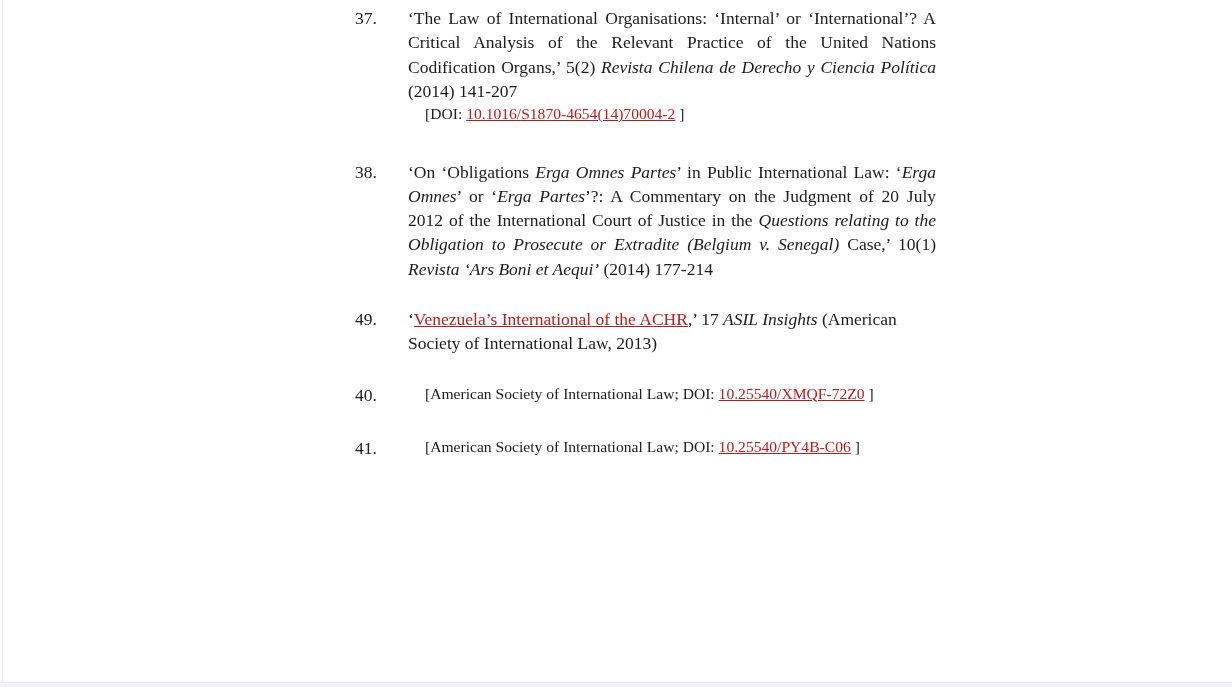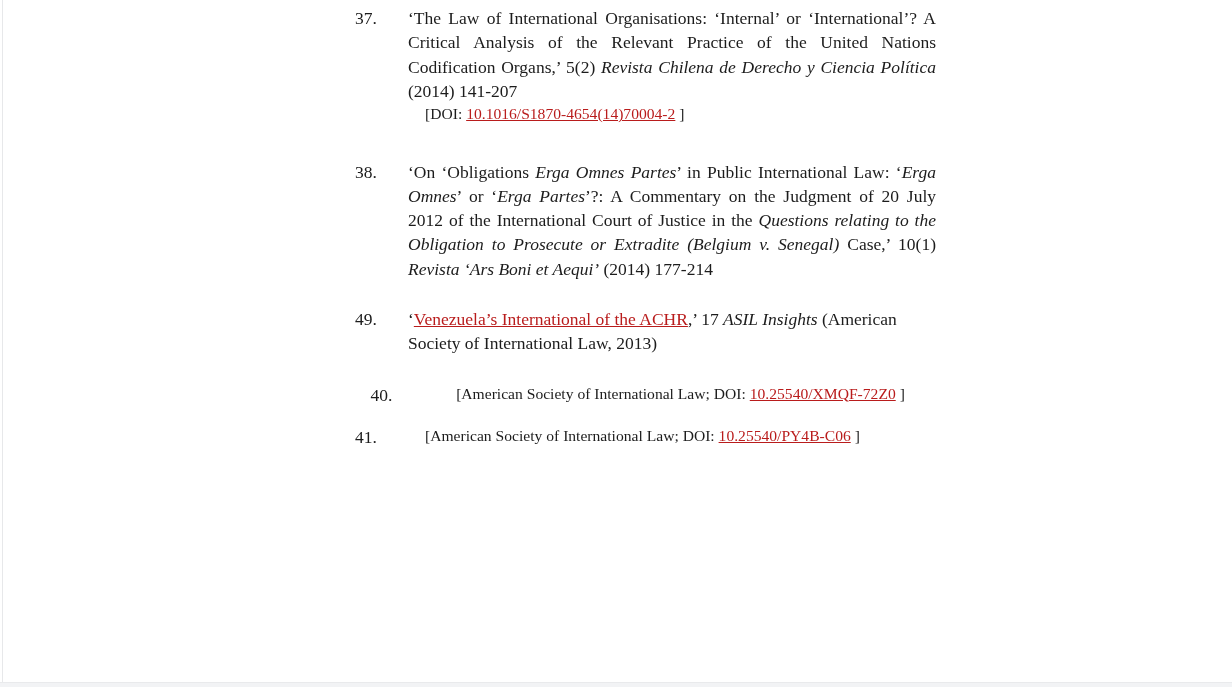--- a/index.html
+++ b/index.html
@@ -38,21 +38,21 @@
     top: 6px;
     width: 581px;
   }
   .entry {
     display: flex;
     align-items: flex-start;
   }
   .entry:nth-child(1) { margin-bottom: 34px; }
   .entry:nth-child(2) { margin-bottom: 26px; margin-top: 12px; }
   .entry:nth-child(3) { margin-bottom: 27px; }
-  .entry:nth-child(4) { margin-bottom: 18px; text-align: center; }
+  .entry:nth-child(4) { margin-bottom: 29px; }
   .entry .num {
     width: 53px;
     flex: 0 0 53px;
     font-size: 17.5px;
     line-height: 24.3px;
   }
   .entry .body {
     width: 528px;
     flex: 0 0 528px;
   }

